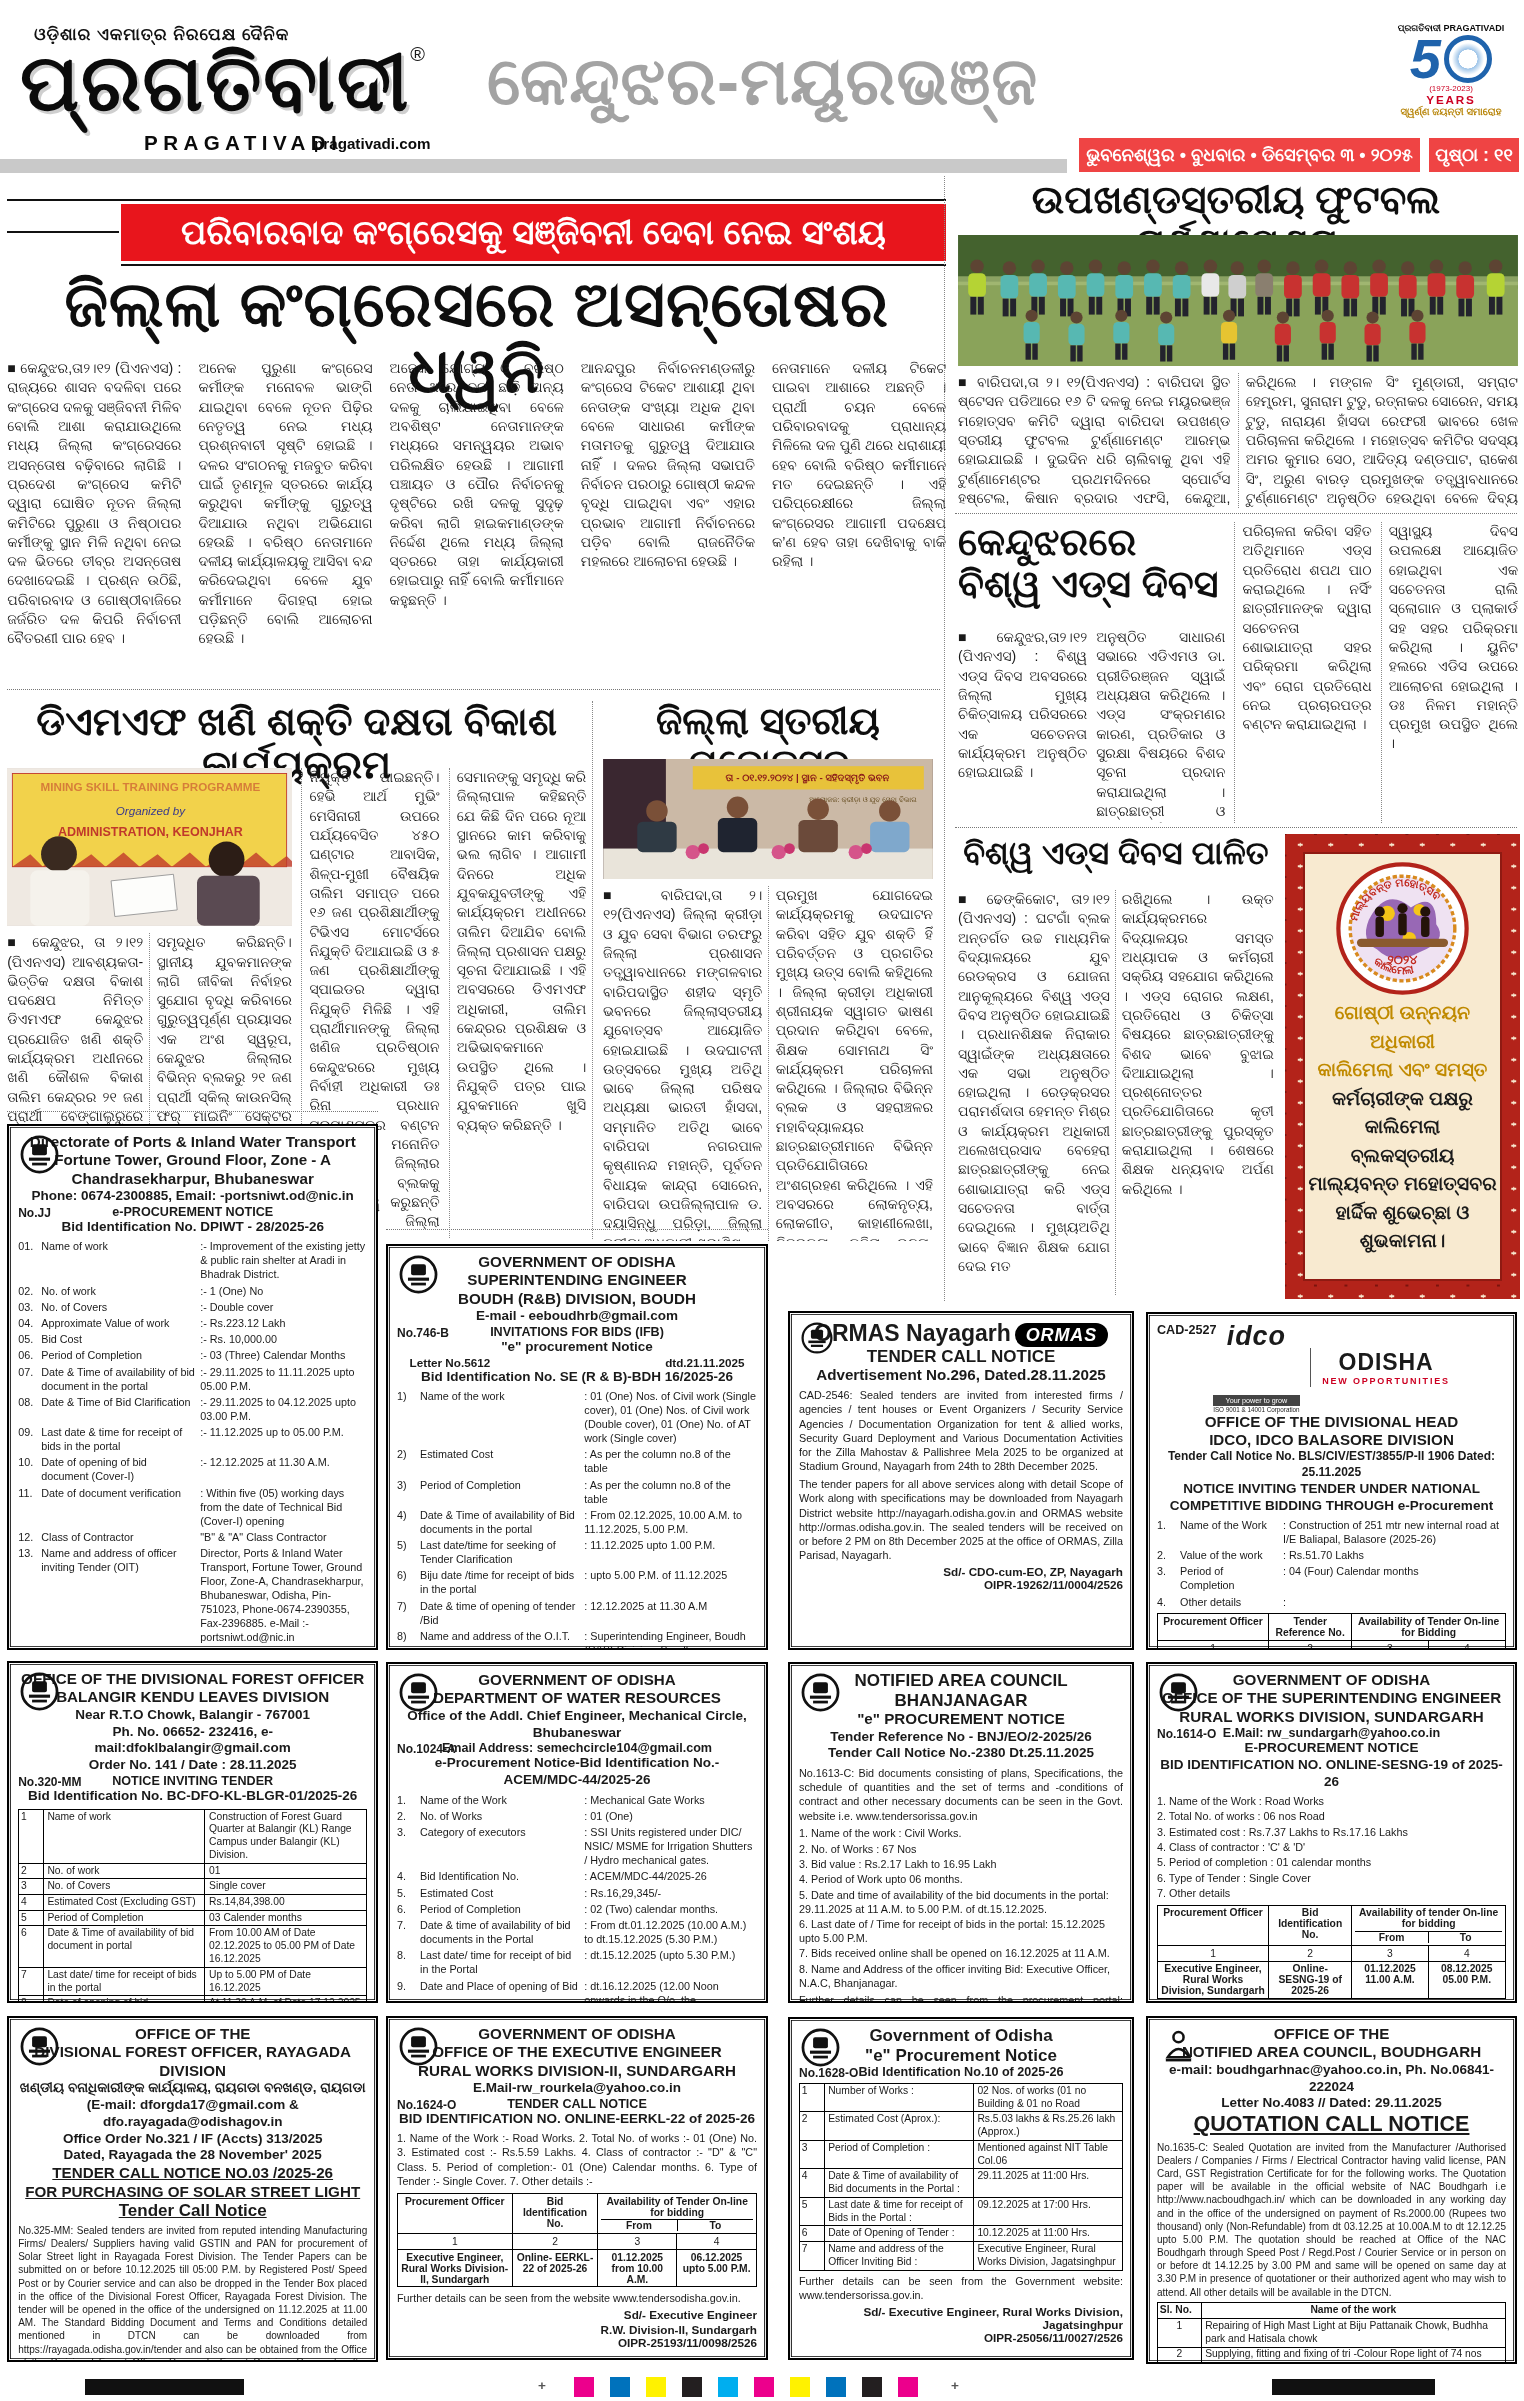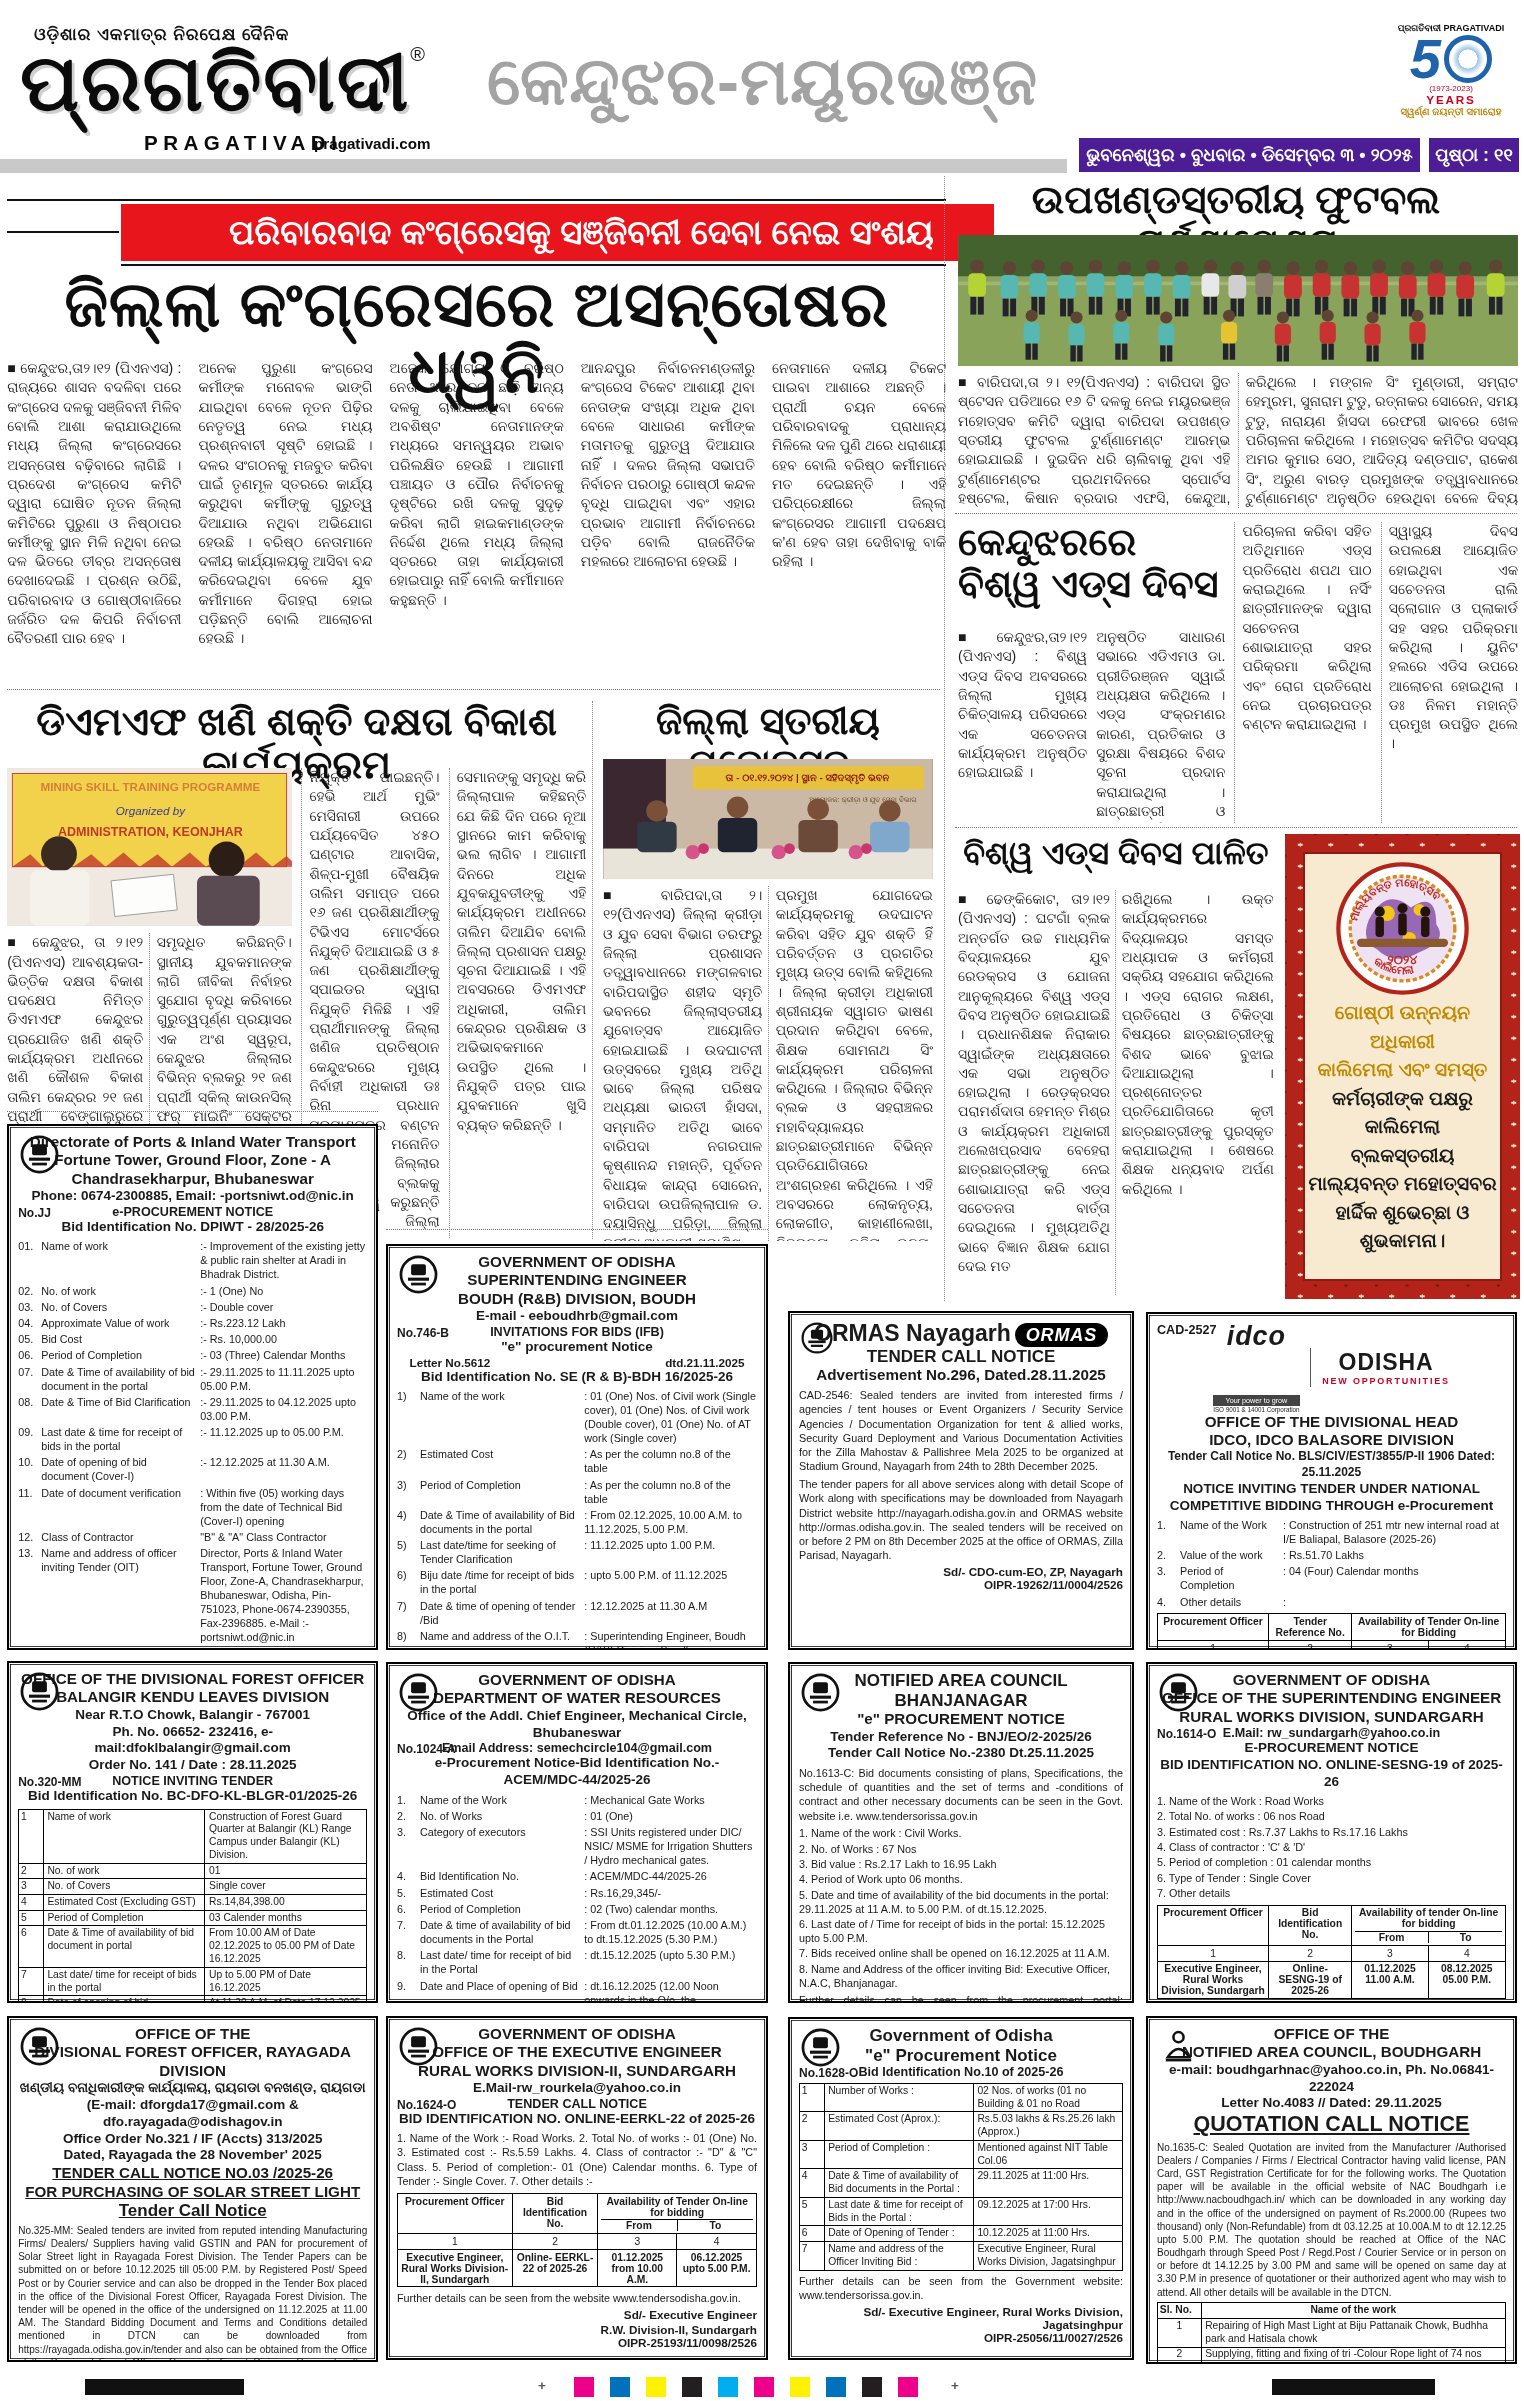--- a/index.html
+++ b/index.html
@@ -7,21 +7,21 @@
         font-family:"Liberation Sans","DejaVu Sans",sans-serif;color:#1a1a1a;}
   .abs{position:absolute;}
   
   .tagline{font-size:17px;font-weight:bold;color:#111;letter-spacing:0.9px;}
   .logobig{font-size:79px;font-weight:bold;color:#0b0b0b;line-height:1;letter-spacing:1.8px;text-shadow:2.7px 2.7px 0 #cfcfcf;}
   .regmark{font-size:20px;vertical-align:top;}
   .logosub{font-size:20.6px;font-weight:bold;letter-spacing:5.4px;color:#0b0b0b;}
   .logoweb{font-size:15.2px;font-weight:bold;color:#0b0b0b;}
   .edition{font-size:66px;font-weight:bold;color:#a3a3a3;letter-spacing:0.9px;}
   .grayrule{background:#c9c9c9;height:13.5px;}
-  .datebox{background:#4c1d95;color:#fff;font-size:18px;font-weight:bold;display:flex;align-items:center;justify-content:center;}
+  .datebox{background:#ef4444;color:#fff;font-size:18px;font-weight:bold;display:flex;align-items:center;justify-content:center;}
   .fifty{display:flex;align-items:center;gap:3.6px;}
   .fifty .five{font-size:56px;font-weight:bold;color:#1f63ac;font-style:italic;line-height:.9;}
   .fifty .ring{width:48px;height:48px;border-radius:50%;border:5.4px solid #1f63ac;box-sizing:border-box;background:
      radial-gradient(circle at 50% 50%, #fff 35%, #9cc3e8 36%, #fff 60%);}
   .fifty-top{font-size:9px;font-weight:bold;color:#0b0b0b;text-align:center;}
   .fifty-years{color:#c02; font-size:11.7px;font-weight:bold;letter-spacing:1.8px;}
   .fifty-range{color:#c02;font-size:8px;}
   .fifty-bot{color:#b8860b;font-size:10px;font-weight:bold;}
   
   .dot-h{border-top:1.8px dotted #777;}
@@ -128,21 +128,21 @@
     <div class="fifty-years">YEARS</div>
     <div class="fifty-bot">ସ୍ୱର୍ଣ୍ଣ ଜୟନ୍ତୀ ସମାରୋହ</div>
   </div>
 
   <div class="abs grayrule" style="left:0;top:159px;width:1067px;"></div>
   <div class="abs datebox" style="left:1079px;top:138px;width:341px;height:34px;">ଭୁବନେଶ୍ୱର • ବୁଧବାର • ଡିସେମ୍ବର ୩ • ୨୦୨୫</div>
   <div class="abs datebox" style="left:1429px;top:138px;width:90px;height:34px;">ପୃଷ୍ଠା : ୧୧</div>
 
   <div class="abs blkline" style="left:7.2px;top:199px;width:939px;"></div>
   <div class="abs blkline" style="left:7.2px;top:231px;width:112px;"></div>
-  <div class="abs kicker" style="left:121px;top:204px;width:825px;height:57px;padding-left:48px;">ପରିବାରବାଦ କଂଗ୍ରେସକୁ ସଞ୍ଜିବନୀ ଦେବା ନେଇ ସଂଶୟ</div>
+  <div class="abs kicker" style="left:121px;top:204px;width:825px;height:57px;">ପରିବାରବାଦ କଂଗ୍ରେସକୁ ସଞ୍ଜିବନୀ ଦେବା ନେଇ ସଂଶୟ</div>
   <div class="abs blkline" style="left:121px;top:264px;width:825px;"></div>
   <div class="abs mainhead" style="left:7.2px;top:271px;width:939px;">ଜିଲ୍ଲା କଂଗ୍ରେସରେ ଅସନ୍ତୋଷର ଧ୍ୱନି</div>
   <div class="abs cols" style="left:7.2px;top:359px;width:939px;height:323px;gap:17px;">
 
   <div class="col" style="flex:1;height:323px;">■ କେନ୍ଦୁଝର,ତା୨।୧୨ (ପିଏନଏସ) : ରାଜ୍ୟରେ ଶାସନ ବଦଳିବା ପରେ କଂଗ୍ରେସ ଦଳକୁ ସଞ୍ଜିବନୀ ମିଳିବ ବୋଲି ଆଶା କରାଯାଉଥିଲେ ମଧ୍ୟ ଜିଲ୍ଲା କଂଗ୍ରେସରେ ଅସନ୍ତୋଷ ବଢ଼ିବାରେ ଲାଗିଛି । ପ୍ରଦେଶ କଂଗ୍ରେସ କମିଟି ଦ୍ୱାରା ଘୋଷିତ ନୂତନ ଜିଲ୍ଲା କମିଟିରେ ପୁରୁଣା ଓ ନିଷ୍ଠାପର କର୍ମୀଙ୍କୁ ସ୍ଥାନ ମିଳି ନଥିବା ନେଇ ଦଳ ଭିତରେ ତୀବ୍ର ଅସନ୍ତୋଷ ଦେଖାଦେଇଛି । ପ୍ରଶ୍ନ ଉଠିଛି, ପରିବାରବାଦ ଓ ଗୋଷ୍ଠୀବାଜିରେ ଜର୍ଜରିତ ଦଳ କିପରି ନିର୍ବାଚନୀ ବୈତରଣୀ ପାର ହେବ ।</div>
       <div class="col" style="flex:1;height:323px;">ଅନେକ ପୁରୁଣା କଂଗ୍ରେସ କର୍ମୀଙ୍କ ମନୋବଳ ଭାଙ୍ଗି ଯାଇଥିବା ବେଳେ ନୂତନ ପିଢ଼ିର ନେତୃତ୍ୱ ନେଇ ମଧ୍ୟ ପ୍ରଶ୍ନବାଚୀ ସୃଷ୍ଟି ହୋଇଛି । ଦଳର ସଂଗଠନକୁ ମଜବୁତ କରିବା ପାଇଁ ତୃଣମୂଳ ସ୍ତରରେ କାର୍ଯ୍ୟ କରୁଥିବା କର୍ମୀଙ୍କୁ ଗୁରୁତ୍ୱ ଦିଆଯାଉ ନଥିବା ଅଭିଯୋଗ ହେଉଛି । ବରିଷ୍ଠ ନେତାମାନେ ଦଳୀୟ କାର୍ଯ୍ୟାଳୟକୁ ଆସିବା ବନ୍ଦ କରିଦେଇଥିବା ବେଳେ ଯୁବ କର୍ମୀମାନେ ଦିଗହରା ହୋଇ ପଡ଼ିଛନ୍ତି ବୋଲି ଆଲୋଚନା ହେଉଛି ।</div>
       <div class="col" style="flex:1;height:323px;">ଅନେକ ଯୋଗ୍ୟ ଓ ବରିଷ୍ଠ ନେତା ଥରେ ଦଳ ଛାଡ଼ି ଅନ୍ୟ ଦଳକୁ ଚାଲିଯାଇଥିବା ବେଳେ ଅବଶିଷ୍ଟ ନେତାମାନଙ୍କ ମଧ୍ୟରେ ସମନ୍ୱୟର ଅଭାବ ପରିଲକ୍ଷିତ ହେଉଛି । ଆଗାମୀ ପଞ୍ଚାୟତ ଓ ପୌର ନିର୍ବାଚନକୁ ଦୃଷ୍ଟିରେ ରଖି ଦଳକୁ ସୁଦୃଢ଼ କରିବା ଲାଗି ହାଇକମାଣ୍ଡଙ୍କ ନିର୍ଦ୍ଦେଶ ଥିଲେ ମଧ୍ୟ ଜିଲ୍ଲା ସ୍ତରରେ ତାହା କାର୍ଯ୍ୟକାରୀ ହୋଇପାରୁ ନାହିଁ ବୋଲି କର୍ମୀମାନେ କହୁଛନ୍ତି ।</div>
       <div class="col" style="flex:1;height:323px;">ଆନନ୍ଦପୁର ନିର୍ବାଚନମଣ୍ଡଳୀରୁ କଂଗ୍ରେସ ଟିକେଟ ଆଶାୟୀ ଥିବା ନେତାଙ୍କ ସଂଖ୍ୟା ଅଧିକ ଥିବା ବେଳେ ସାଧାରଣ କର୍ମୀଙ୍କ ମତାମତକୁ ଗୁରୁତ୍ୱ ଦିଆଯାଉ ନାହିଁ । ଦଳର ଜିଲ୍ଲା ସଭାପତି ନିର୍ବାଚନ ପରଠାରୁ ଗୋଷ୍ଠୀ କନ୍ଦଳ ବୃଦ୍ଧି ପାଇଥିବା ଏବଂ ଏହାର ପ୍ରଭାବ ଆଗାମୀ ନିର୍ବାଚନରେ ପଡ଼ିବ ବୋଲି ରାଜନୈତିକ ମହଲରେ ଆଲୋଚନା ହେଉଛି ।</div>
       <div class="col" style="flex:1;height:323px;">ନେତାମାନେ ଦଳୀୟ ଟିକେଟ ପାଇବା ଆଶାରେ ଅଛନ୍ତି । ପ୍ରାର୍ଥୀ ଚୟନ ବେଳେ ପରିବାରବାଦକୁ ପ୍ରାଧାନ୍ୟ ମିଳିଲେ ଦଳ ପୁଣି ଥରେ ଧରାଶାୟୀ ହେବ ବୋଲି ବରିଷ୍ଠ କର୍ମୀମାନେ ମତ ଦେଇଛନ୍ତି । ଏହି ପରିପ୍ରେକ୍ଷୀରେ ଜିଲ୍ଲା କଂଗ୍ରେସର ଆଗାମୀ ପଦକ୍ଷେପ କ’ଣ ହେବ ତାହା ଦେଖିବାକୁ ବାକି ରହିଲା ।</div>
     </div>

